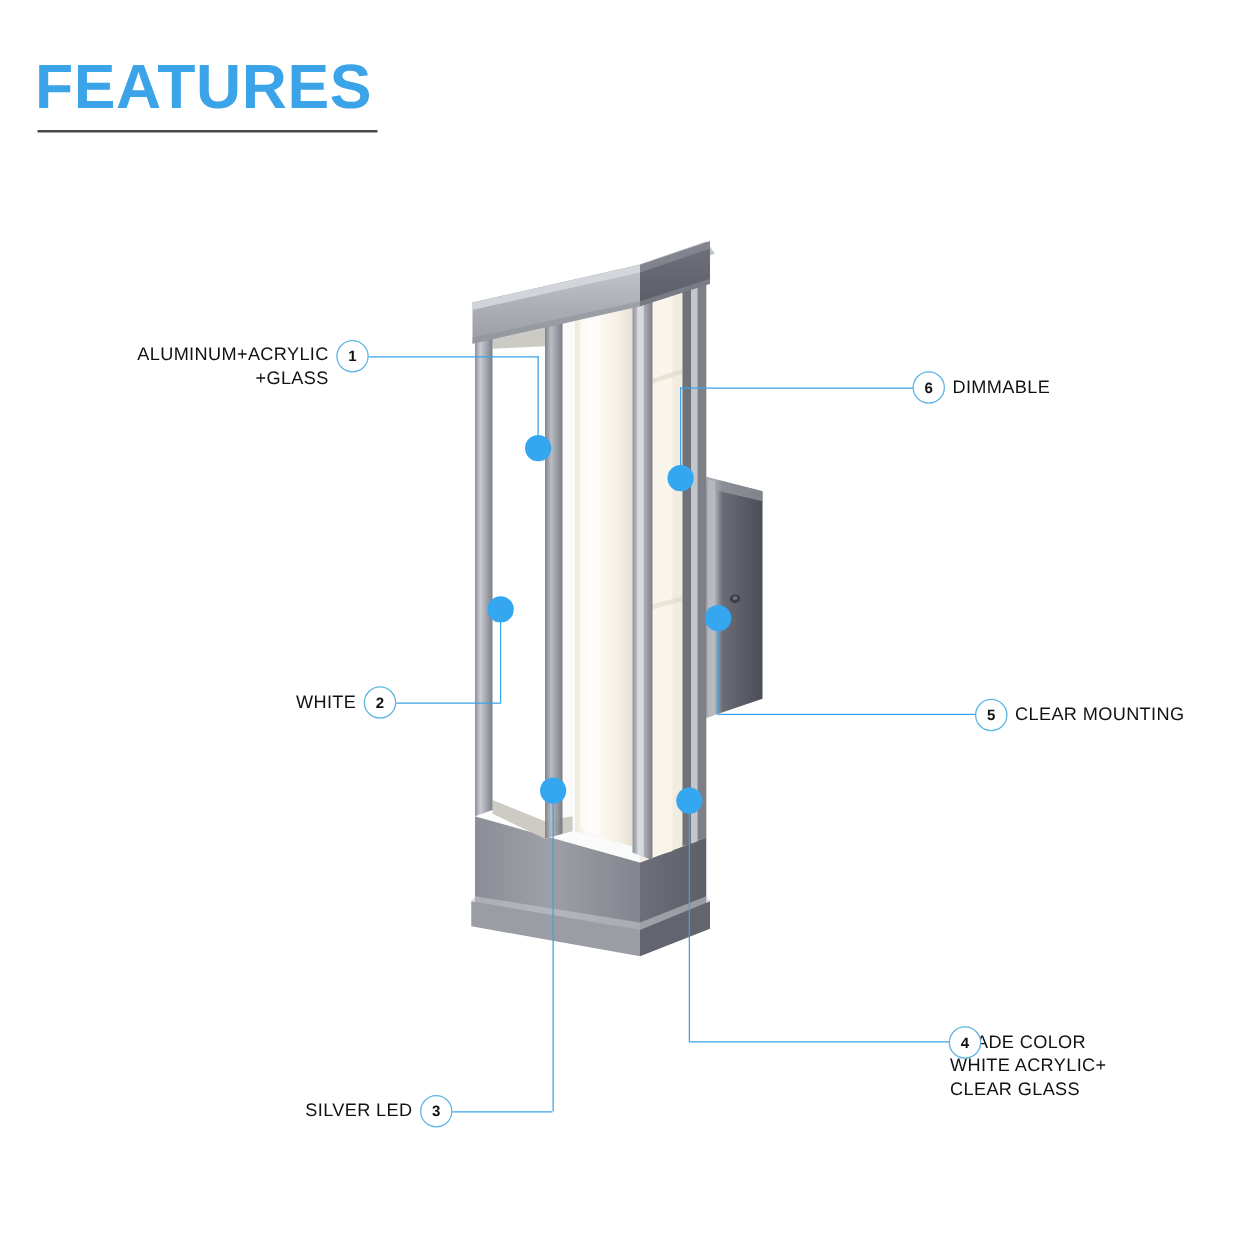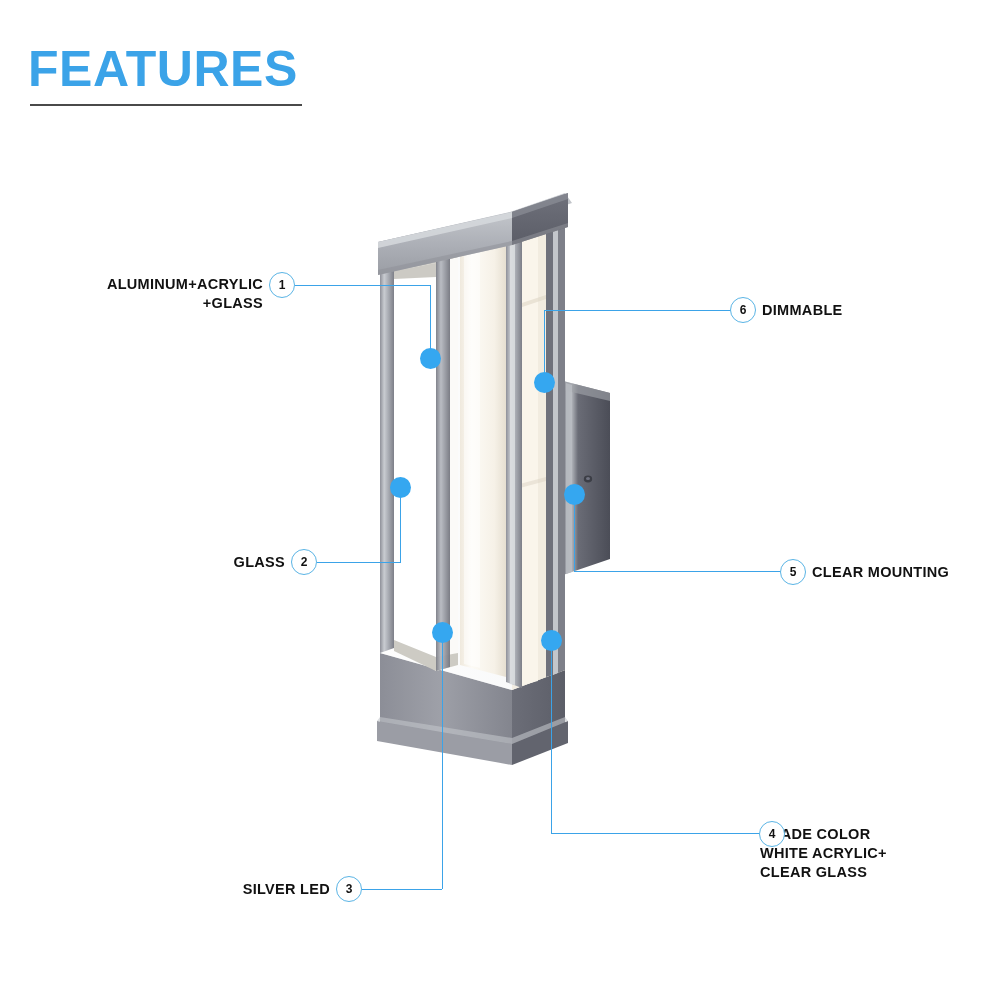--- a/index.html
+++ b/index.html
@@ -37,21 +37,21 @@
     top: 104px;
     width: 272px;
     height: 2px;
     background: #4a4a4a;
   }
 
   
   .label {
     position: absolute;
     font-size: 14.5px;
-    font-weight: bold;
+    font-weight: normal;
     color: #111111;
     letter-spacing: 0.3px;
     line-height: 1.32;
     white-space: pre-line;
   }
   .label.right { text-align: left; }
   .label.left  { text-align: right; }
 
   
   .marker {
@@ -252,21 +252,21 @@
       <div class="seg v" style="left: 543.6px; top: 309.5px; width: 1.4px; height: 73px;"></div>
     </div>
 
   <div id="callouts-layer">
       <div class="marker" style="left: 269px; top: 272px;">1</div>
       <div class="dot" style="left: 420px; top: 348px;"></div>
       <div class="label left" style="top: 275px; left: 92px; width: 171px;">ALUMINUM+ACRYLIC
 +GLASS</div>
       <div class="marker" style="left: 291px; top: 549px;">2</div>
       <div class="dot" style="left: 390px; top: 477px;"></div>
-      <div class="label left" style="top: 553px; left: 231px; width: 54px;">GLASS</div>
+      <div class="label left" style="top: 553px; left: 231px; width: 54px;">WHITE</div>
       <div class="marker" style="left: 336px; top: 876px;">3</div>
       <div class="dot" style="left: 432px; top: 622px;"></div>
       <div class="label left" style="top: 880px; left: 221px; width: 109px;">SILVER LED</div>
       <div class="marker" style="left: 759px; top: 821px;">4</div>
       <div class="dot" style="left: 541px; top: 630px;"></div>
       <div class="label right" style="top: 825px; left: 760px;">SHADE COLOR
 WHITE ACRYLIC+
 CLEAR GLASS</div>
       <div class="marker" style="left: 780px; top: 559px;">5</div>
       <div class="dot" style="left: 564px; top: 484px;"></div>

